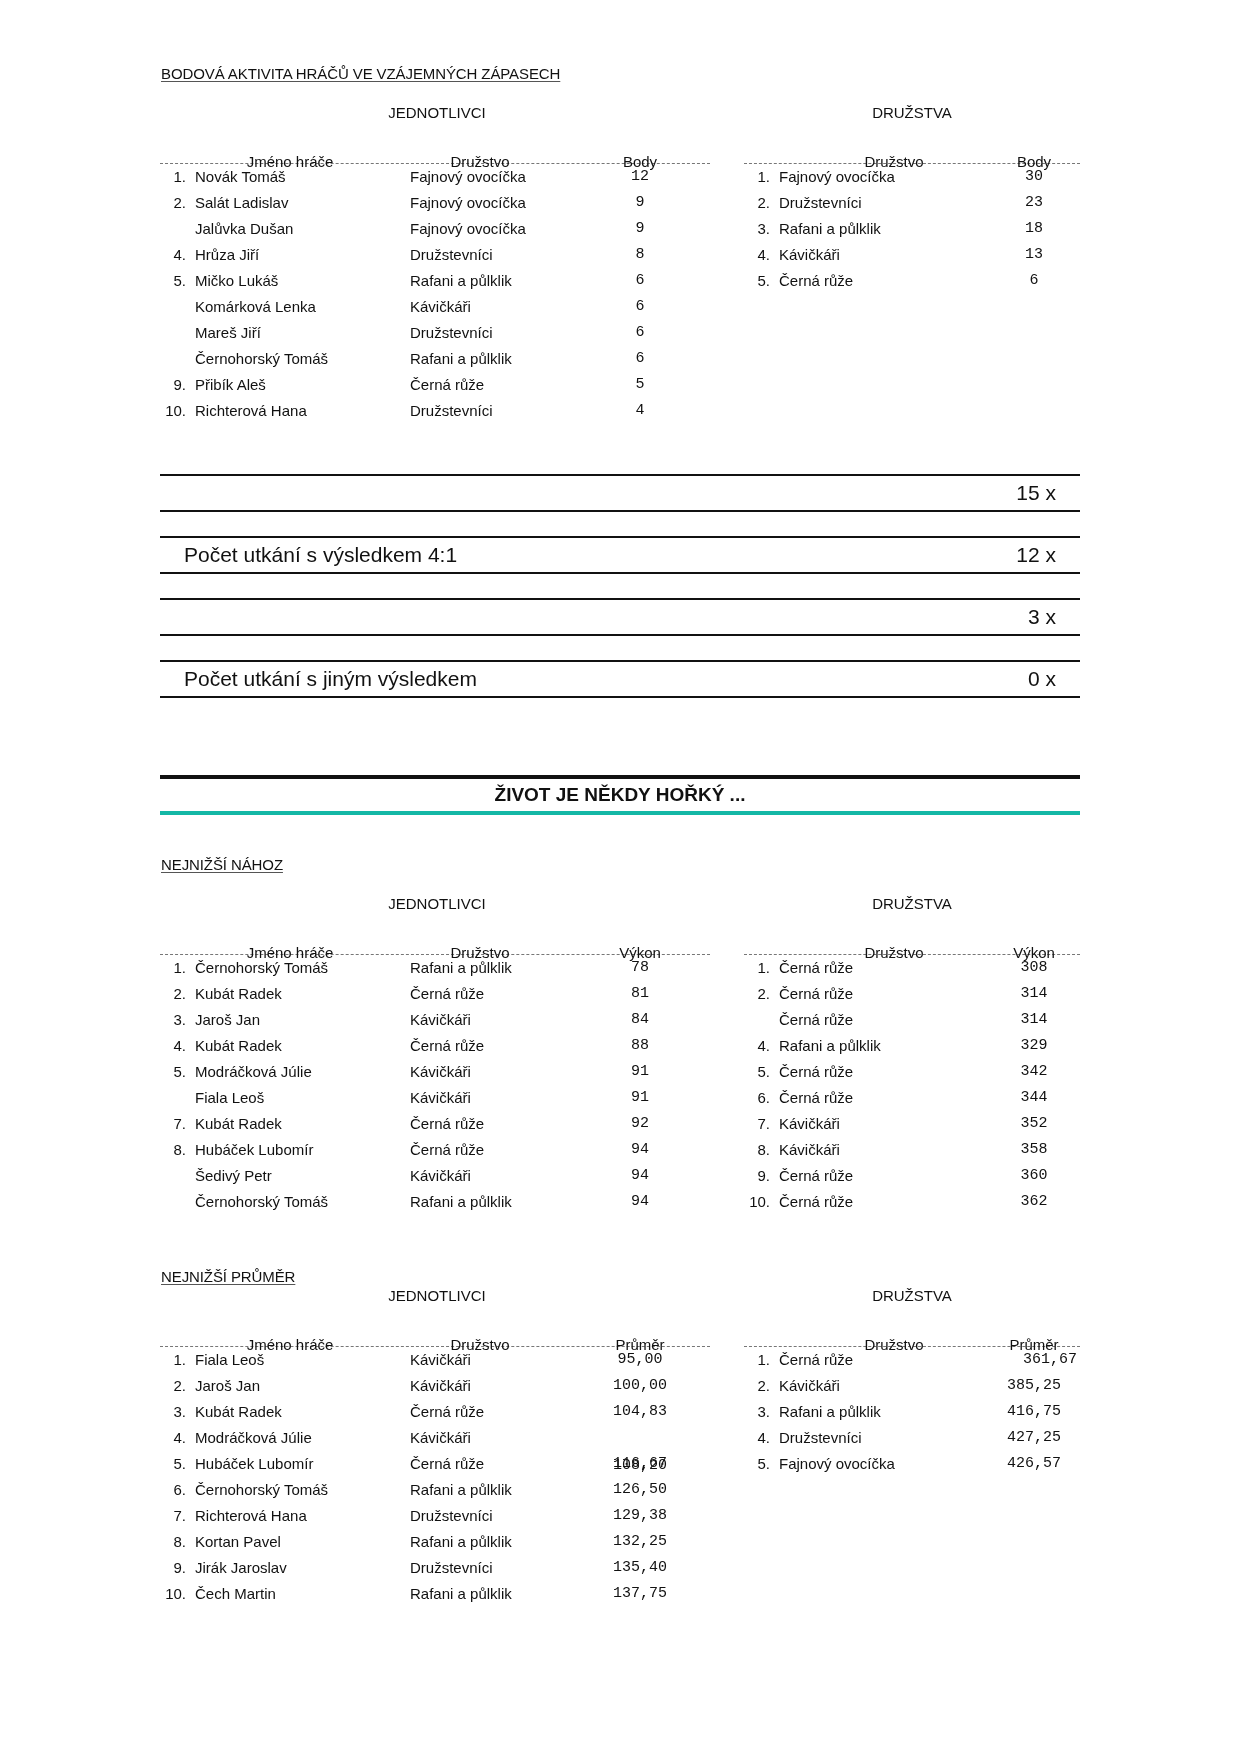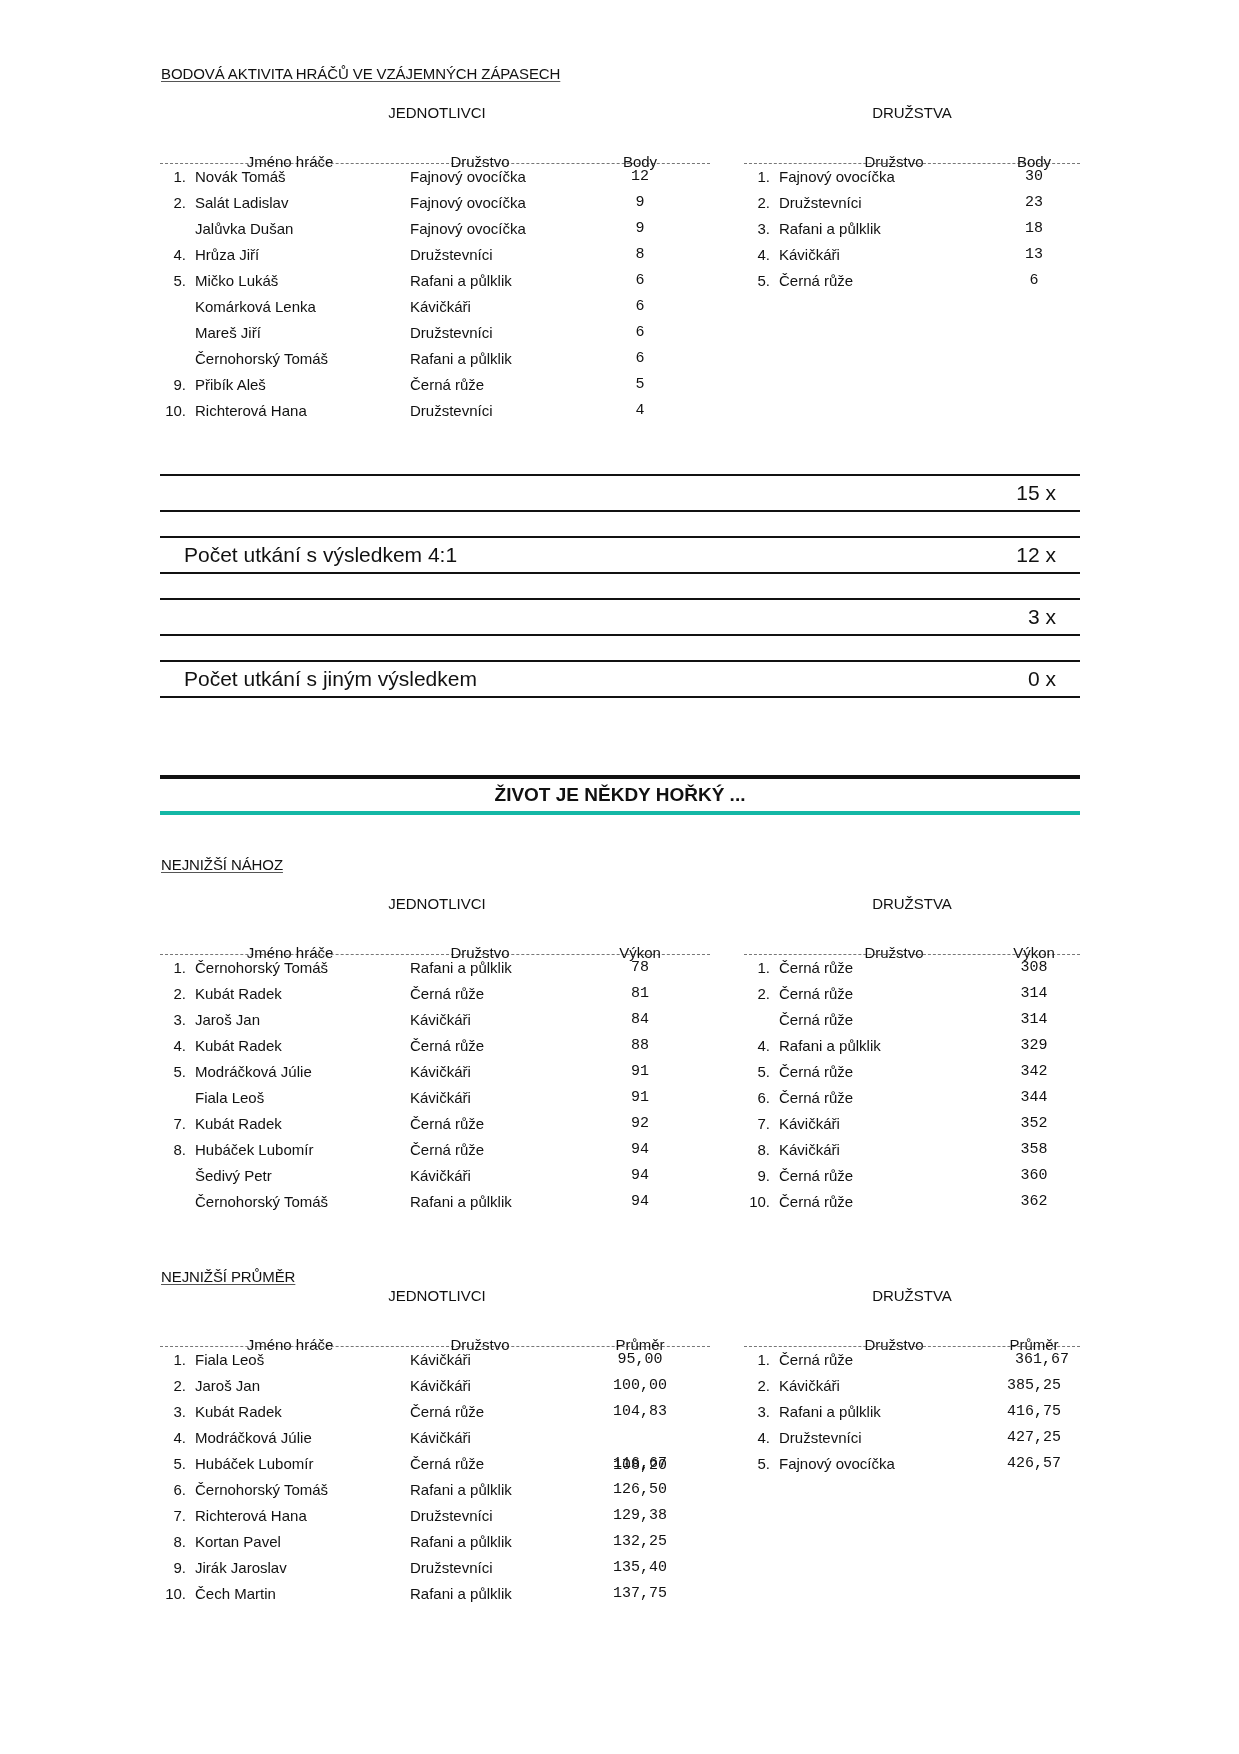--- a/index.html
+++ b/index.html
@@ -363,21 +363,21 @@
   </div>
 <div class="tbl" id="t3t" style="left:744px; top:1324px; width:336px;">
     <div class="hdr">
       <span style="left:60px;width:180px;">Družstvo</span>
       <span style="left:250px;width:80px;">Průměr</span>
     </div>
     <div class="dash"></div>
     <div class="row">
       <span class="rank" style="left:0;">1.</span>
       <span style="left:35px;">Černá růže</span>
-      <span class="num" style="left:258px;width:80px;">361,67</span>
+      <span class="num" style="left:266px;width:80px;">361,67</span>
     </div>
     <div class="row">
       <span class="rank" style="left:0;">2.</span>
       <span style="left:35px;">Kávičkáři</span>
       <span class="num" style="left:250px;width:80px;">385,25</span>
     </div>
     <div class="row">
       <span class="rank" style="left:0;">3.</span>
       <span style="left:35px;">Rafani a půlklik</span>
       <span class="num" style="left:250px;width:80px;">416,75</span>

